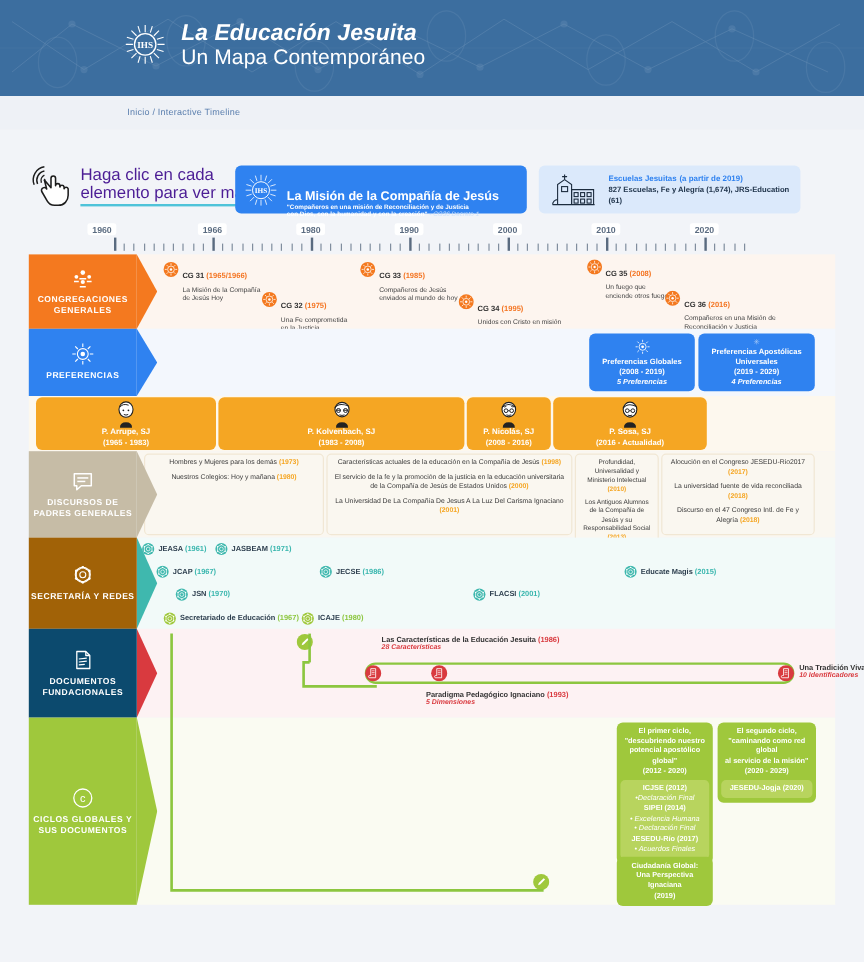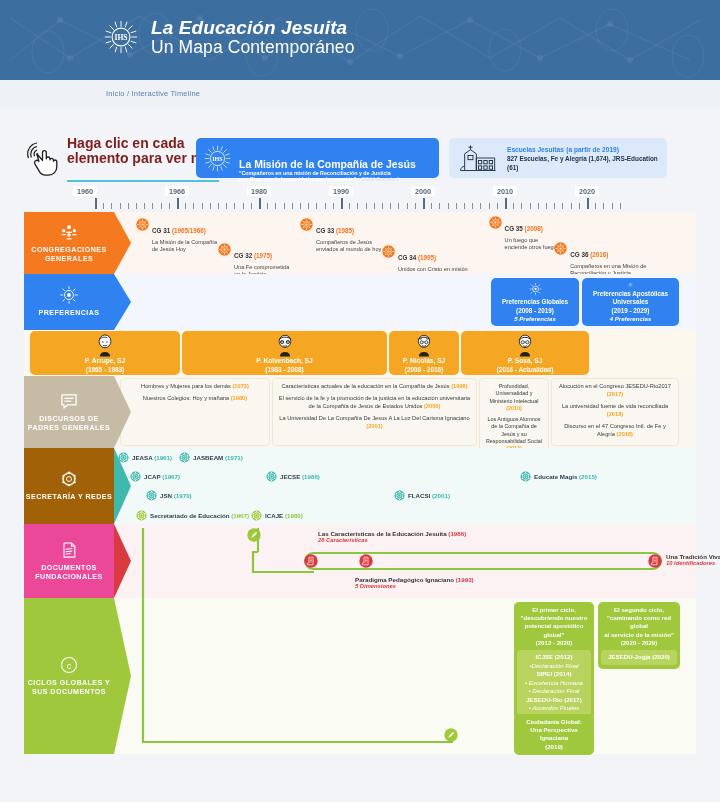--- a/index.html
+++ b/index.html
@@ -37,22 +37,22 @@
     font-size:7.5px; color:#5b7fae; letter-spacing:.2px;
   }
 
   
   .click-hint{
     position:absolute; left:24px; top:136px;
     display:flex; align-items:center; gap:7px;
   }
   .hand-icon{ width:36px; height:38px; }
   .hint-text{
-    font-size:14px; font-weight:bold; color:#7f1d1d; line-height:1.08;
-    border-bottom:2.5px solid #4fc3d9; padding-bottom:14px;
+    font-size:14px; font-weight:normal; color:#4c1d95; line-height:1.08;
+    border-bottom:2.5px solid #4fc3d9; padding-bottom:2px;
   }
 
   
   .mission-card{
     position:absolute; left:196px; top:138px; width:243px; height:40px;
     background:#2f82f0; border-radius:5px;
     display:flex; align-items:center; padding:0 8px; gap:8px;
   }
   .mc-logo{ width:27px;height:27px; flex:0 0 27px;}
   .mc-txt{ color:#fff; line-height:1.18;margin-top:24px;}
@@ -892,21 +892,21 @@
       <circle cx="5.1" cy="16" r="1.3"></circle>
               <circle cx="5.1" cy="8" r="1.3"></circle>
             </g>
     </svg>
           <span class="net-label">ICAJE <span class="yr-g">(1980)</span></span>
         </div>
       </div>
   </div>
 
   <div class="row" style="height:74px">
-    <div class="row-label" style="background:#ec4899">
+    <div class="row-label" style="background:#0c4a6e">
       <svg class="rl-ico" viewBox="0 0 24 24">
         <g fill="none" stroke="#fff" stroke-width="1.3" stroke-linejoin="round">
           <path d="M6 3.5 h9 l4 4 v13 h-13z"></path>
           <path d="M15 3.5 v4 h4"></path>
         </g>
         <g fill="#fff">
           <rect x="8" y="10" width="8" height="1.2" transform="rotate(-6 12 10.6)"></rect>
           <rect x="8" y="13" width="8" height="1.2" transform="rotate(-6 12 13.6)"></rect>
           <rect x="8" y="16" width="6" height="1.2" transform="rotate(-6 11 16.6)"></rect>
         </g>

